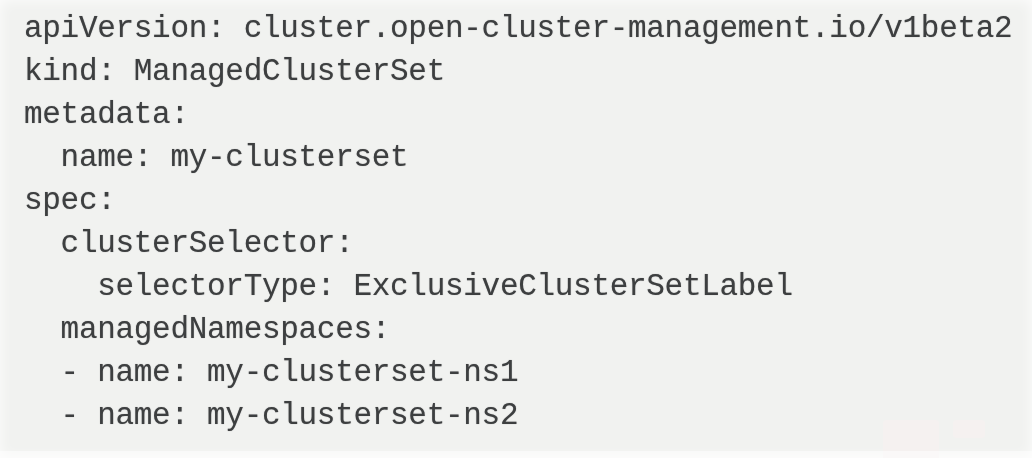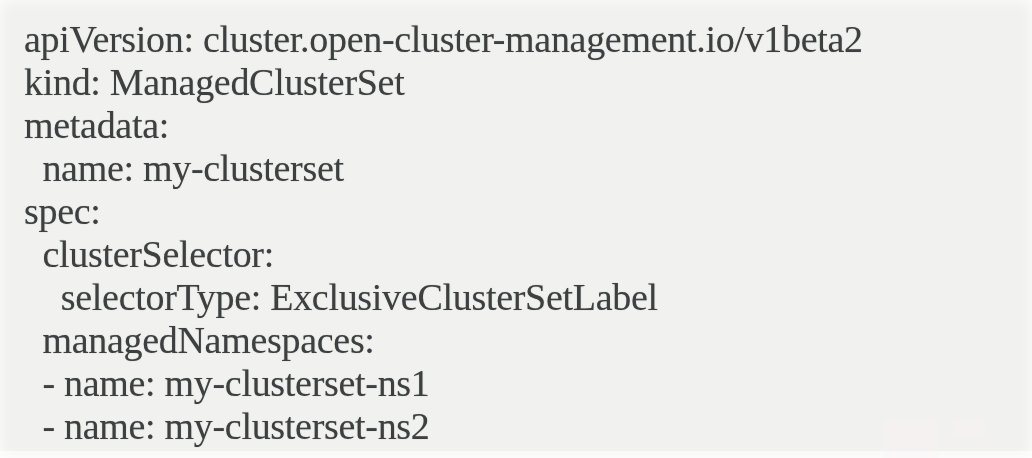--- a/index.html
+++ b/index.html
@@ -18,25 +18,25 @@
     position: relative;
     width: 1032px;
     height: 458px;
     background: var(--bg);
     overflow: hidden;
     
     box-shadow: inset 0 0 14px rgba(255,255,255,0.85);
   }
   .code {
     position: absolute;
-    top: 18px;
+    top: 7px;
     left: 24px;
     right: 0;
-    font-family: Liberation Serif, serif;
-    font-size: 38px;
+    font-family: Liberation Mono, monospace;
+    font-size: 31px;
     font-weight: 400;
     line-height: 43px;
     color: var(--text);
     letter-spacing: -0.3px;
     white-space: pre;
     
     text-shadow: 0 0 1px rgba(61,63,64,0.45);
   }
   .code-line {
     white-space: pre;

